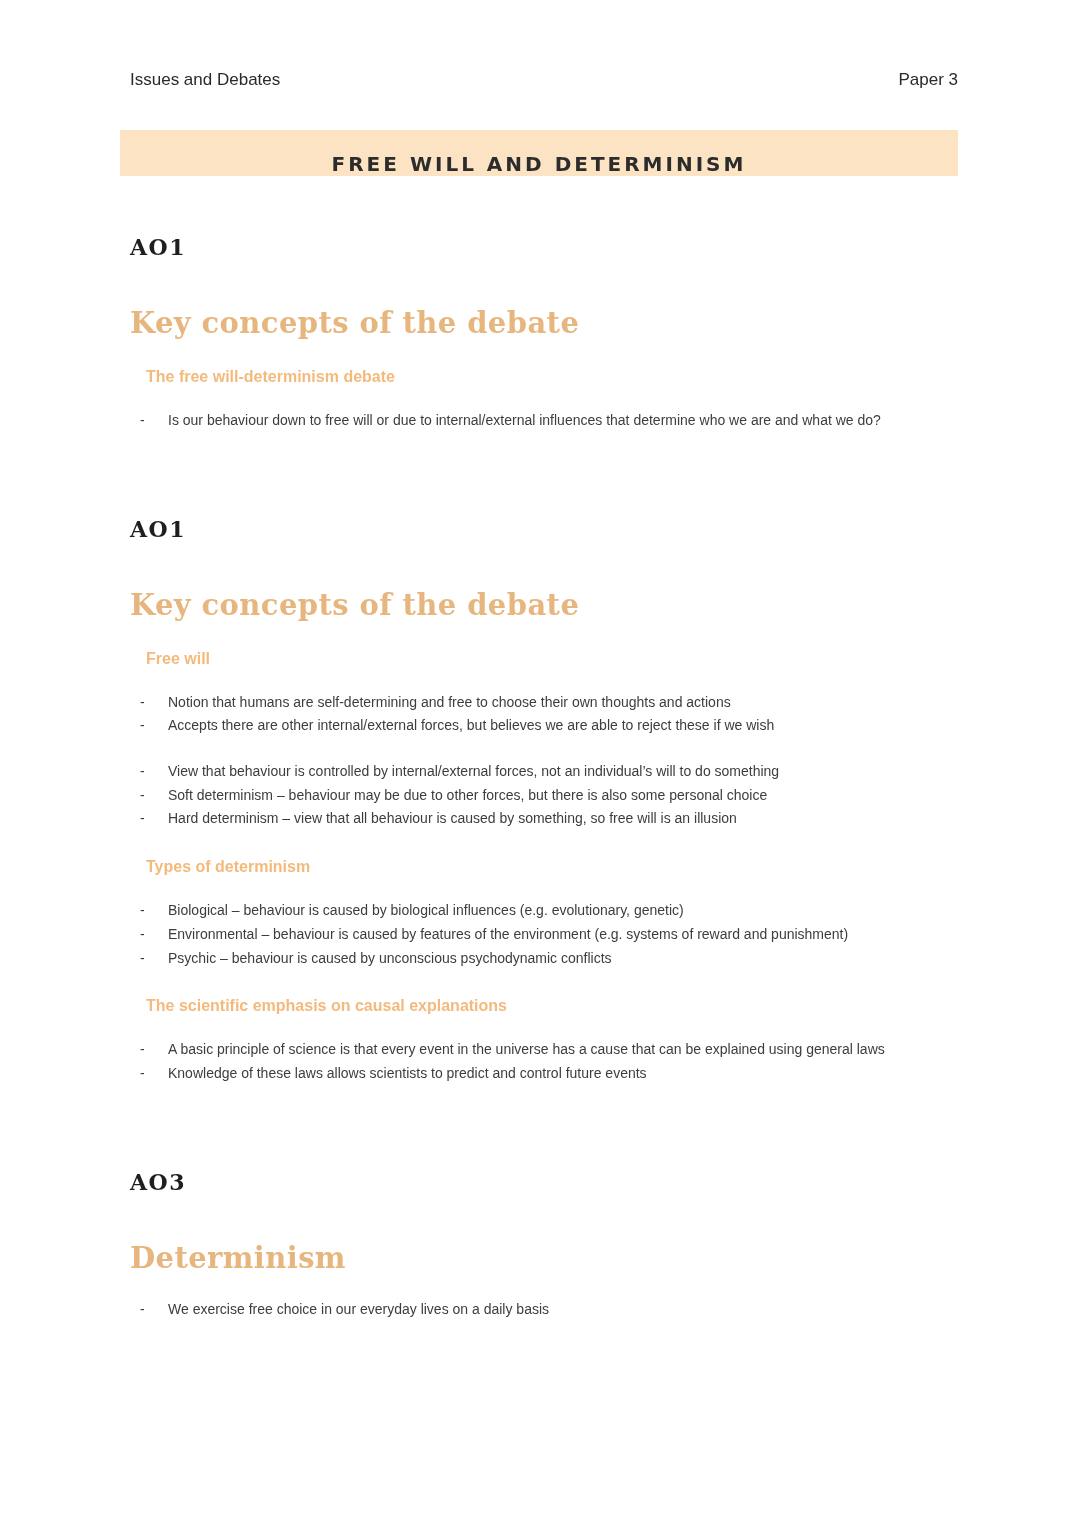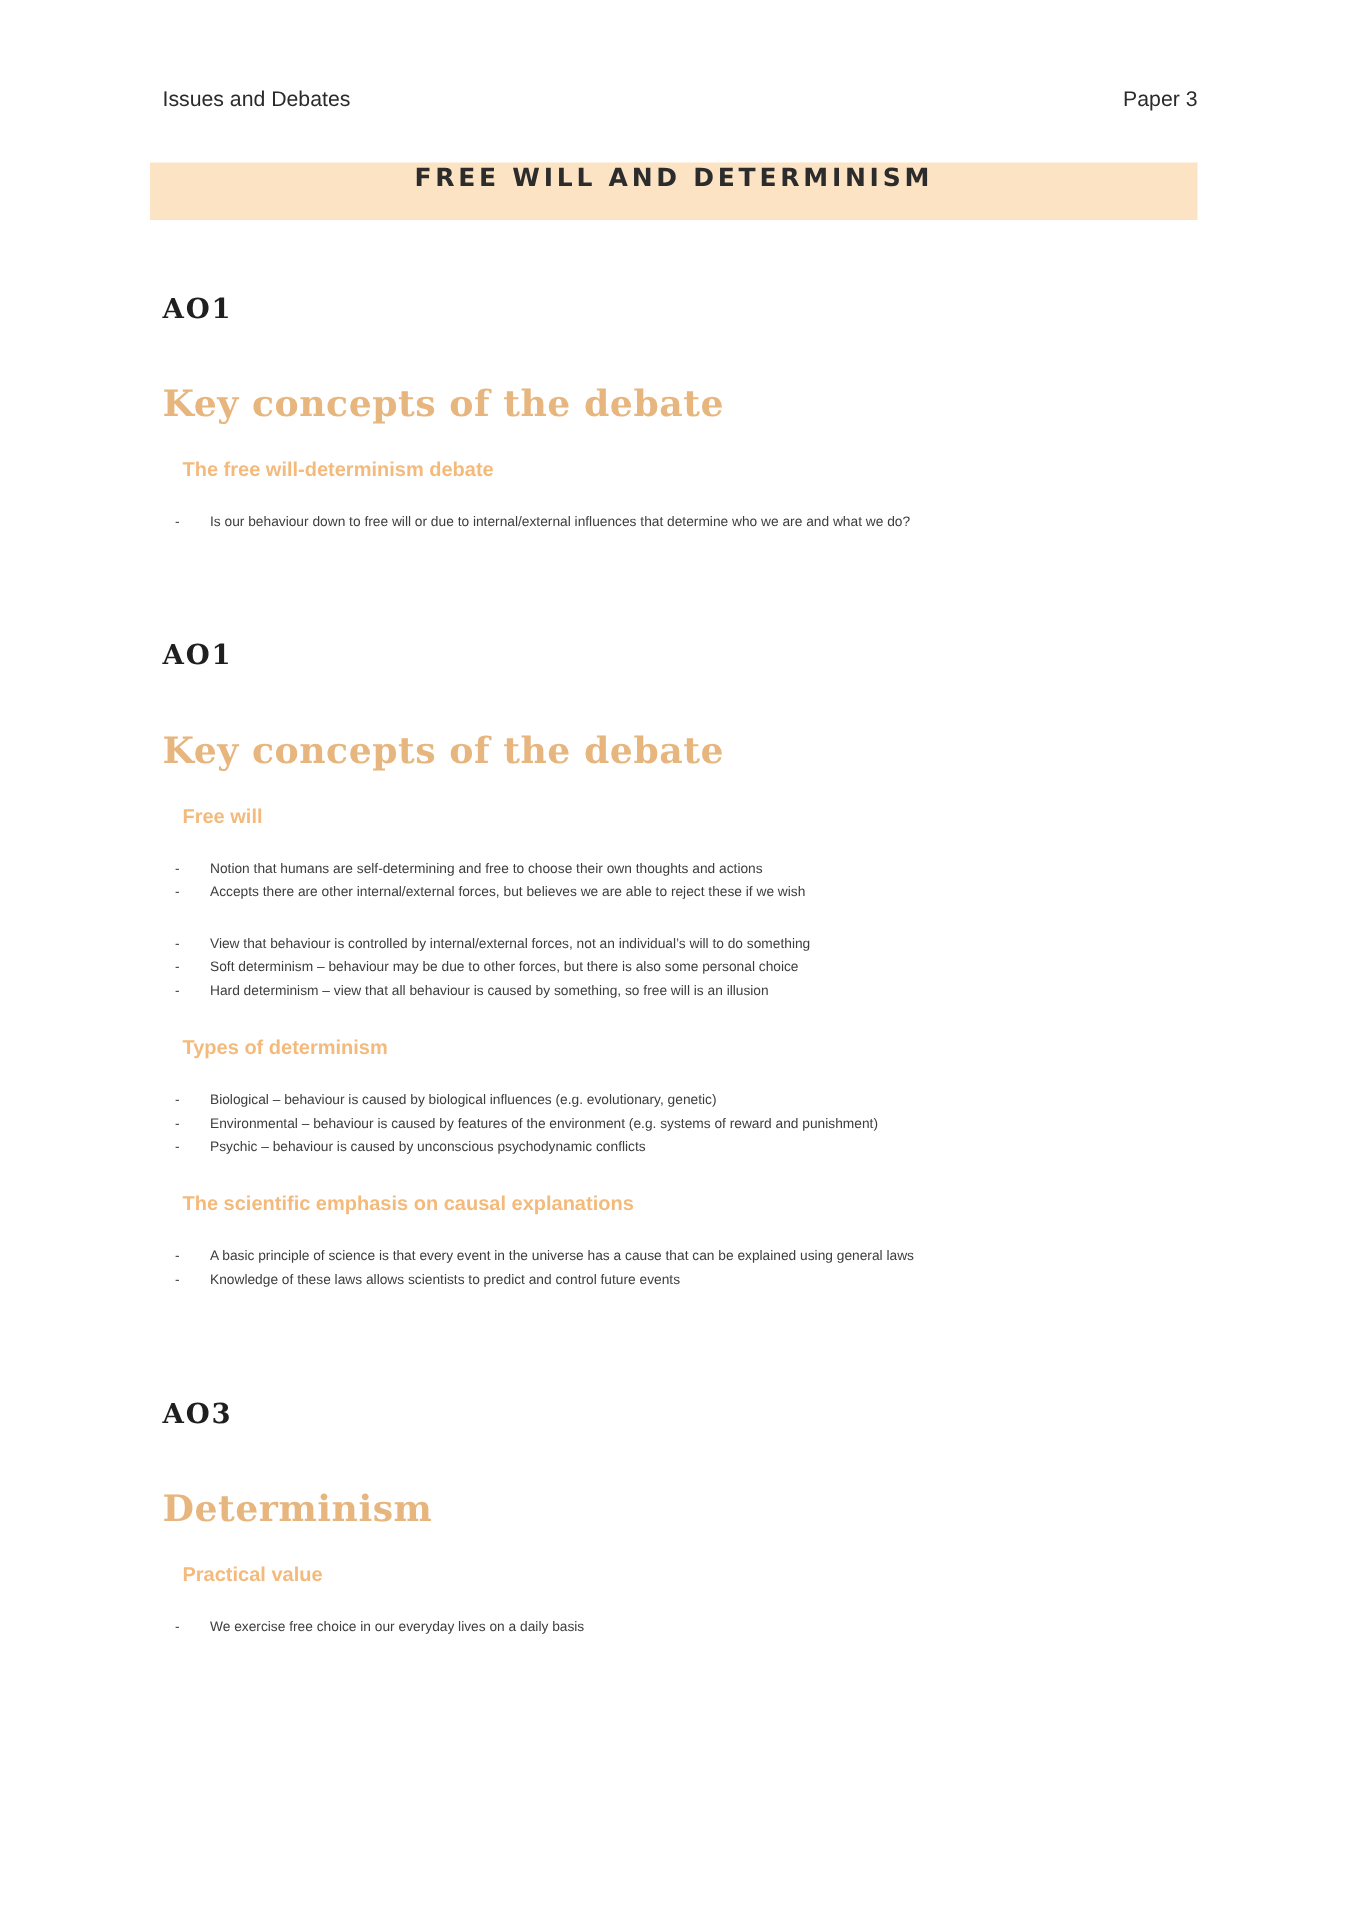--- a/index.html
+++ b/index.html
@@ -16,21 +16,21 @@
     width:1080px; min-height:1527px; background:#ffffff;
     padding:70px 122px 60px 130px; position:relative;
   }
   .doc-header{
     display:flex; justify-content:space-between; align-items:flex-start;
     font-size:17px; color:var(--header-text);
   }
   .banner{
     margin:40px 0 0 -10px; width:calc(100% + 10px); height:46px;
     background:var(--banner-bg);
-    display:flex; align-items:flex-start; justify-content:center;
+    display:flex; align-items:flex-end; justify-content:center;
   }
   .banner-title{
     font-family:"DejaVu Sans", sans-serif;
     font-size:20px; font-weight:800; letter-spacing:3px; color:#2c2c2c;
   }
   .sec{ margin-top:84px; }
   .sec.first{ margin-top:58px; }
   .ao{
     font-family:"DejaVu Serif", serif; font-weight:700;
     font-size:22px; color:#1f1f1f; letter-spacing:1.5px;
@@ -39,21 +39,21 @@
     font-family:"DejaVu Serif", serif; font-weight:700;
     font-size:29px; color:var(--accent-heading);
     letter-spacing:0.4px; margin:46px 0 0;
   }
   .subhead{
     font-size:16px; font-weight:700; color:var(--accent-subheading);
     margin:28px 16px 0;
   }
   .bullets{
     list-style:none; margin:24px 0 0; padding:0;
-    font-size:11px; color:var(--body-text);
+    font-size:14px; color:var(--body-text);
   }
   .bullets li{
     position:relative; padding-left:38px; line-height:1.55; margin:2px 0;
   }
   .bullets li::before{
     content:"-"; position:absolute; left:10px; top:0; color:var(--body-text);
   }
 </style>
 </head>
 <body>
@@ -117,20 +117,19 @@
         <li><span>Knowledge of these laws allows scientists to predict and control future events</span></li>
       </ul>
     </div>
   </section>
 
   <section class="sec">
     <div class="ao">AO3</div>
     <h2 class="sec-title">Determinism</h2>
 
     <div class="group">
-      <h3 class="subhead">Practical value</h3>
       <ul class="bullets">
         <li><span>We exercise free choice in our everyday lives on a daily basis</span></li>
       </ul>
     </div>
   </section>
 
 </div>
 
 </body></html>

